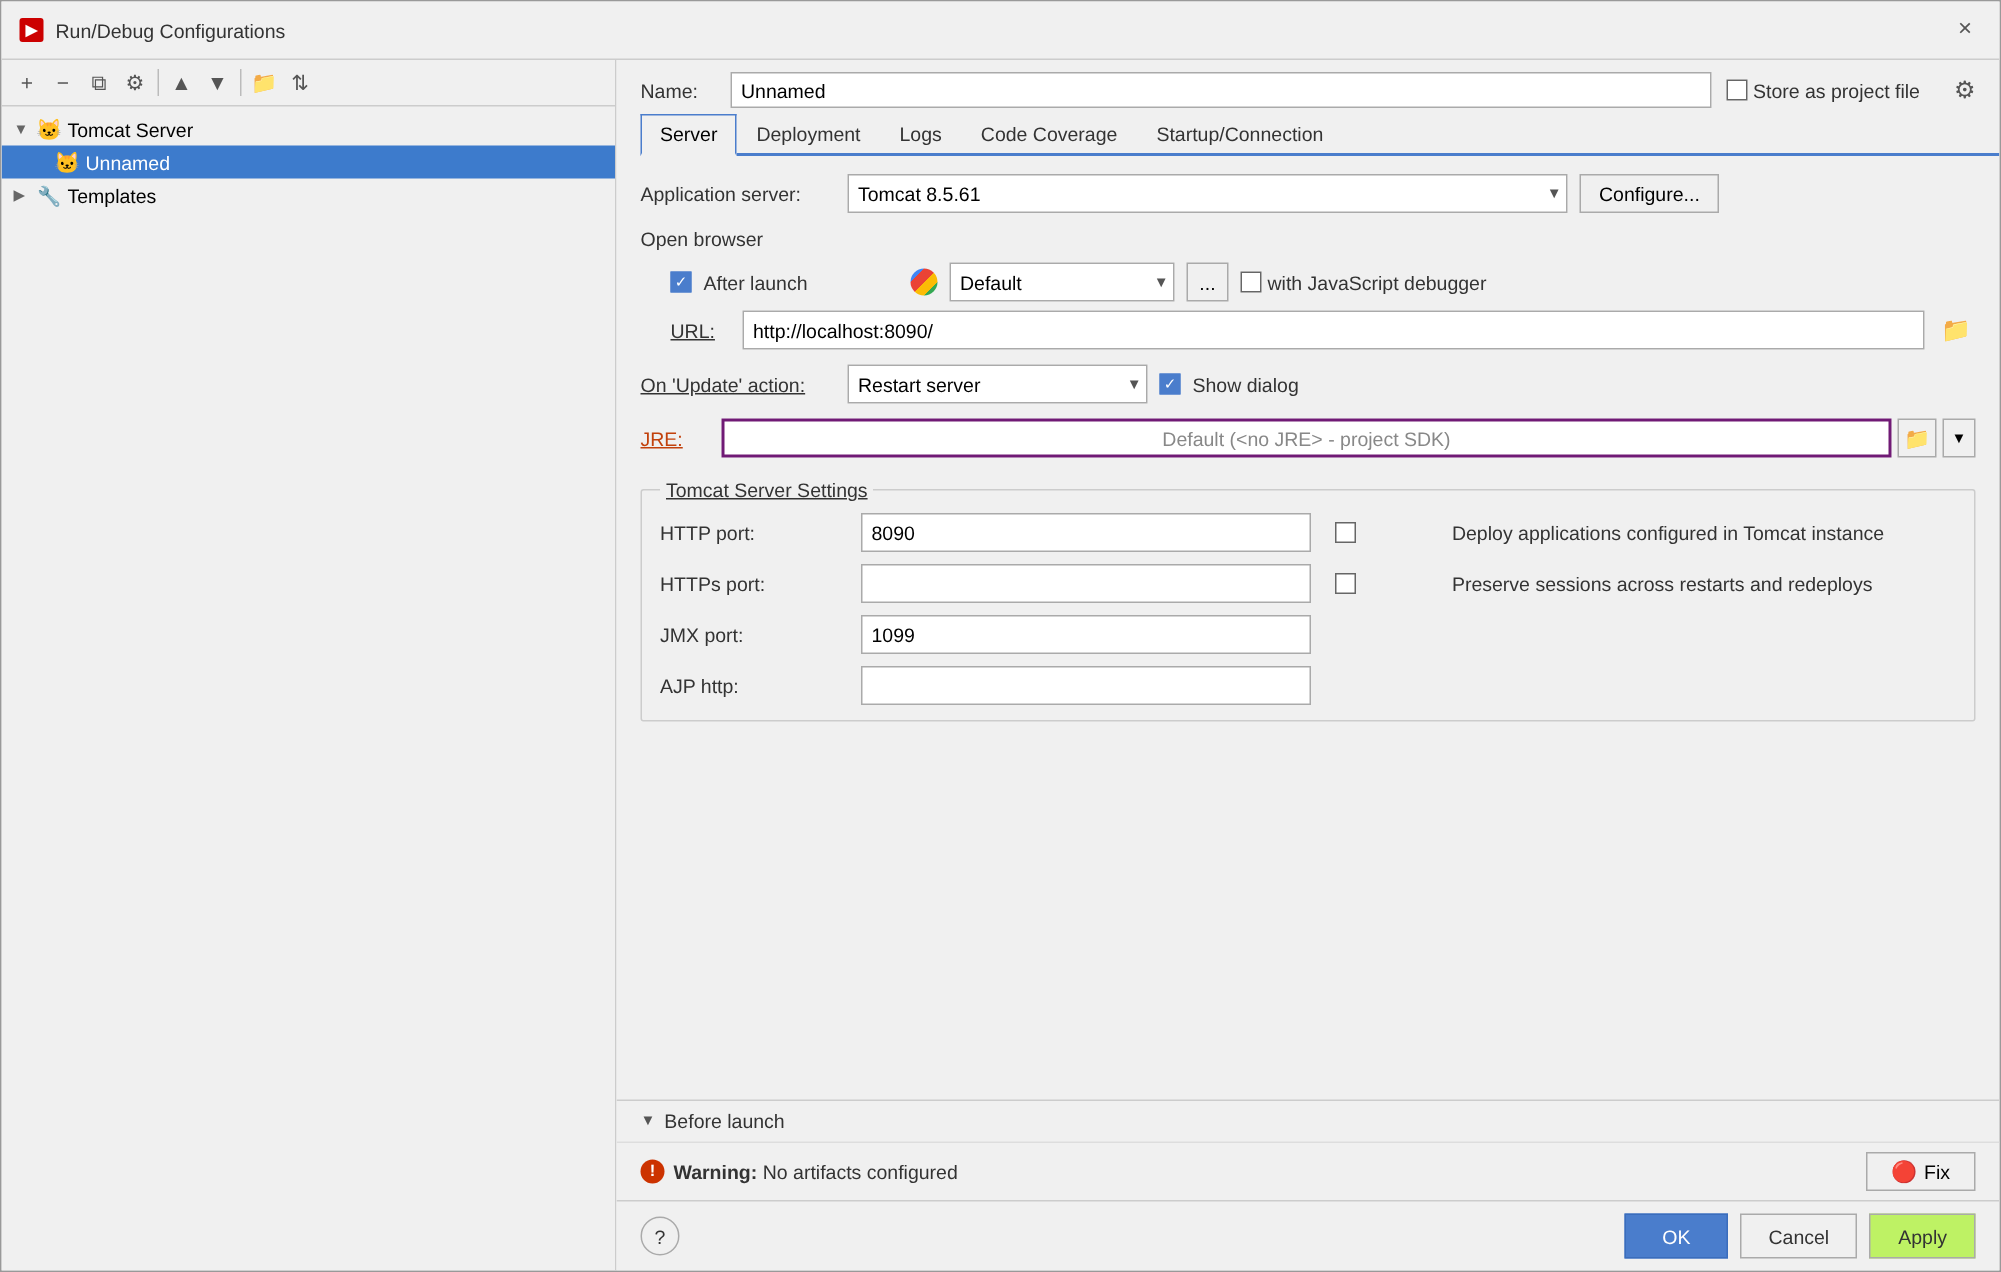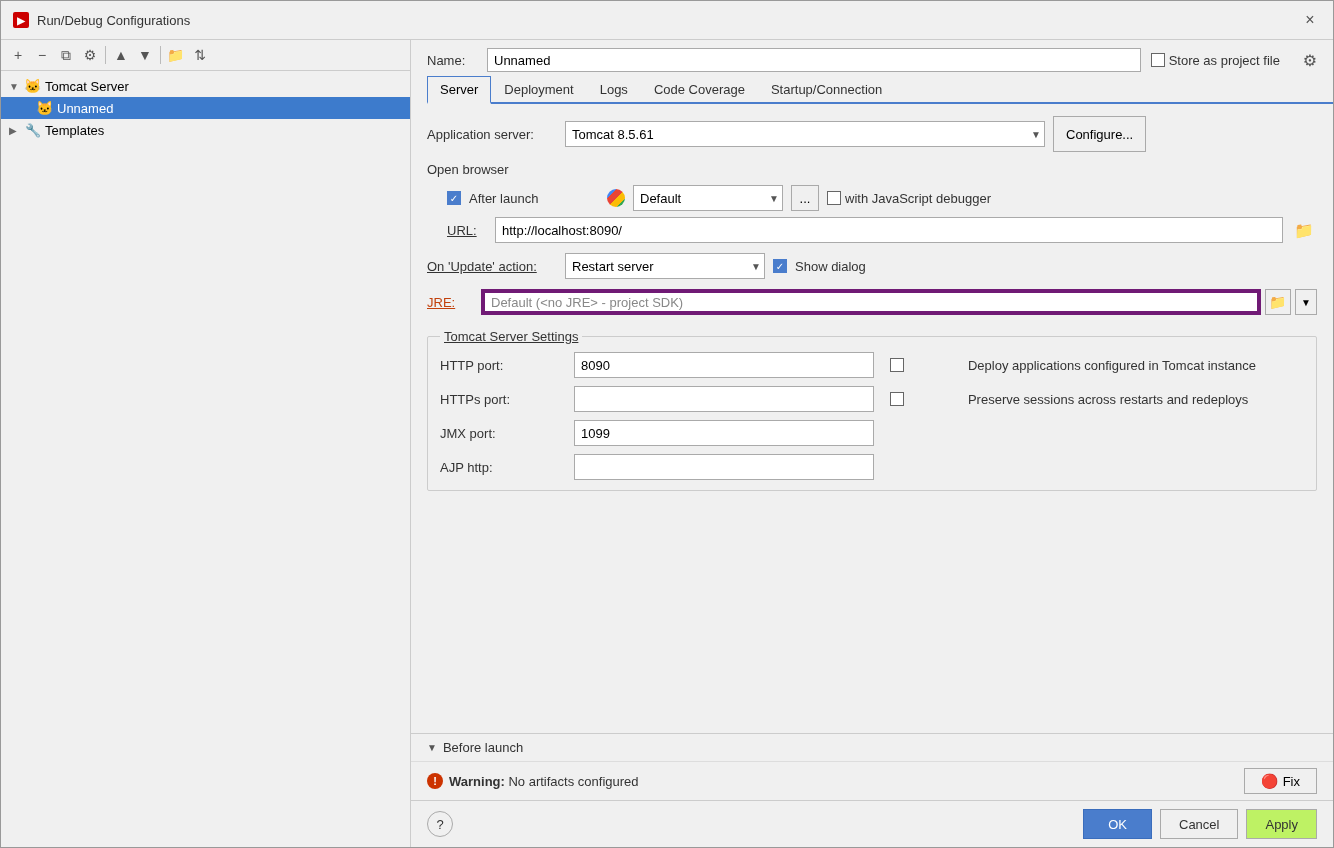--- a/index.html
+++ b/index.html
@@ -203,21 +203,21 @@
       pointer-events: none;
       font-size: 10px;
       color: #555;
     }
     .configure-btn {
       border: 1px solid #aaa;
       background: #f0f0f0;
       padding: 3px 12px;
       font-size: 13px;
       cursor: pointer;
-      height: 36px;
+      height: 26px;
       white-space: nowrap;
     }
     .open-browser-section {
       margin-bottom: 10px;
     }
     .open-browser-title {
       font-size: 13px;
       color: #333;
       margin-bottom: 8px;
     }
@@ -357,26 +357,27 @@
       margin-bottom: 14px;
     }
     .jre-label {
       font-size: 13px;
       color: #c2410c;
       min-width: 50px;
     }
     .jre-label span { text-decoration: underline; }
     .jre-input {
       flex: 1;
-      border: 4px solid #701a75;
+      border: 2px solid #701a75;
       background: white;
       padding: 3px 6px;
       font-size: 13px;
       height: 26px;
       color: #888;
+      text-align: center;
     }
     .jre-folder-btn {
       border: 1px solid #aaa;
       background: #f0f0f0;
       width: 26px;
       height: 26px;
       cursor: pointer;
       font-size: 14px;
       display: flex;
       align-items: center;

